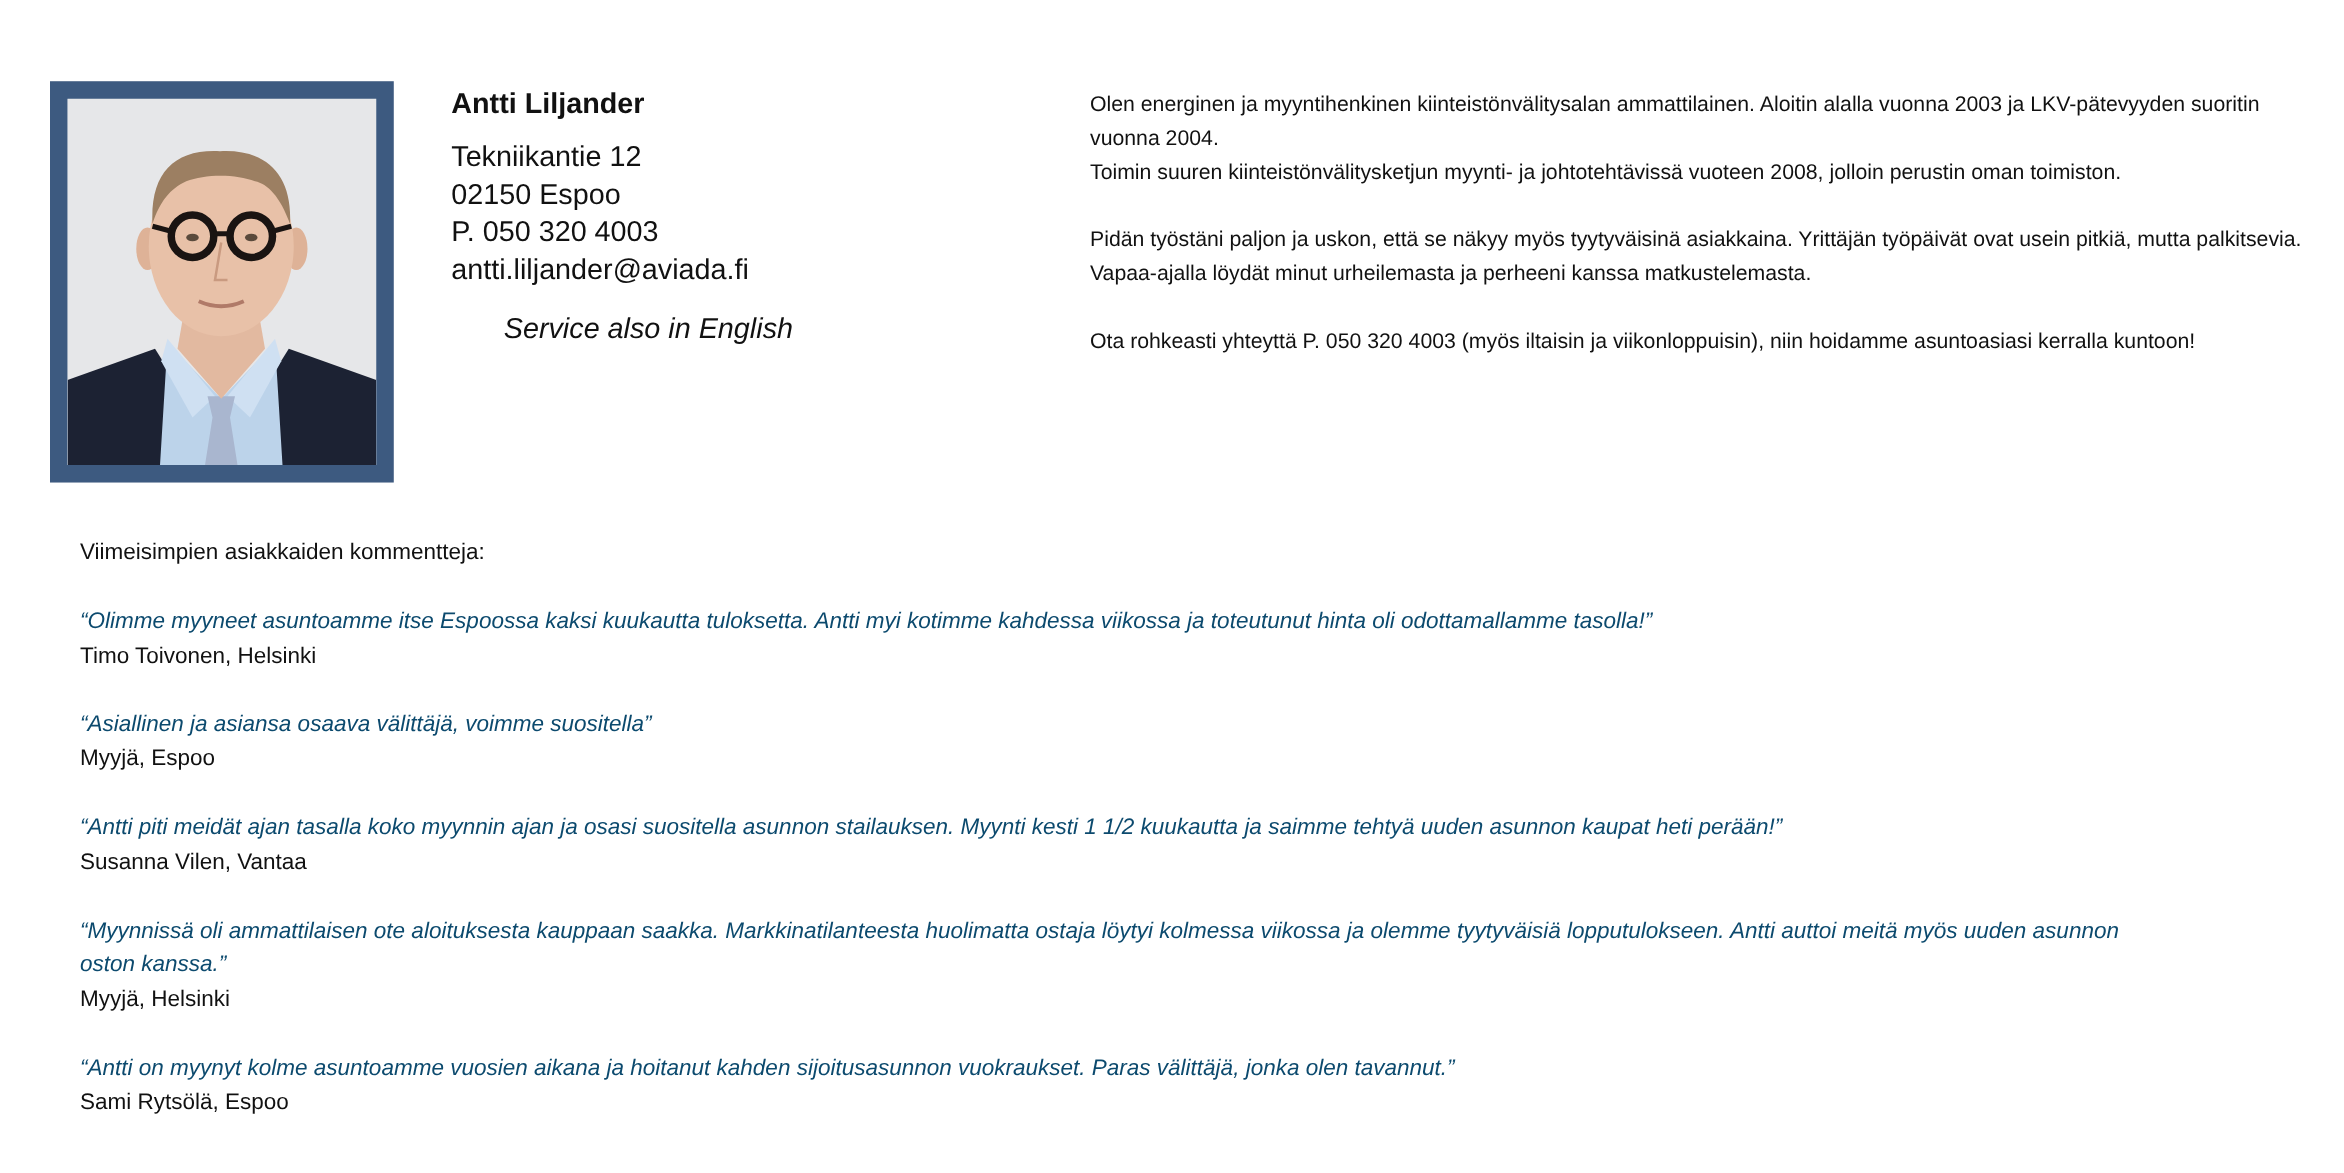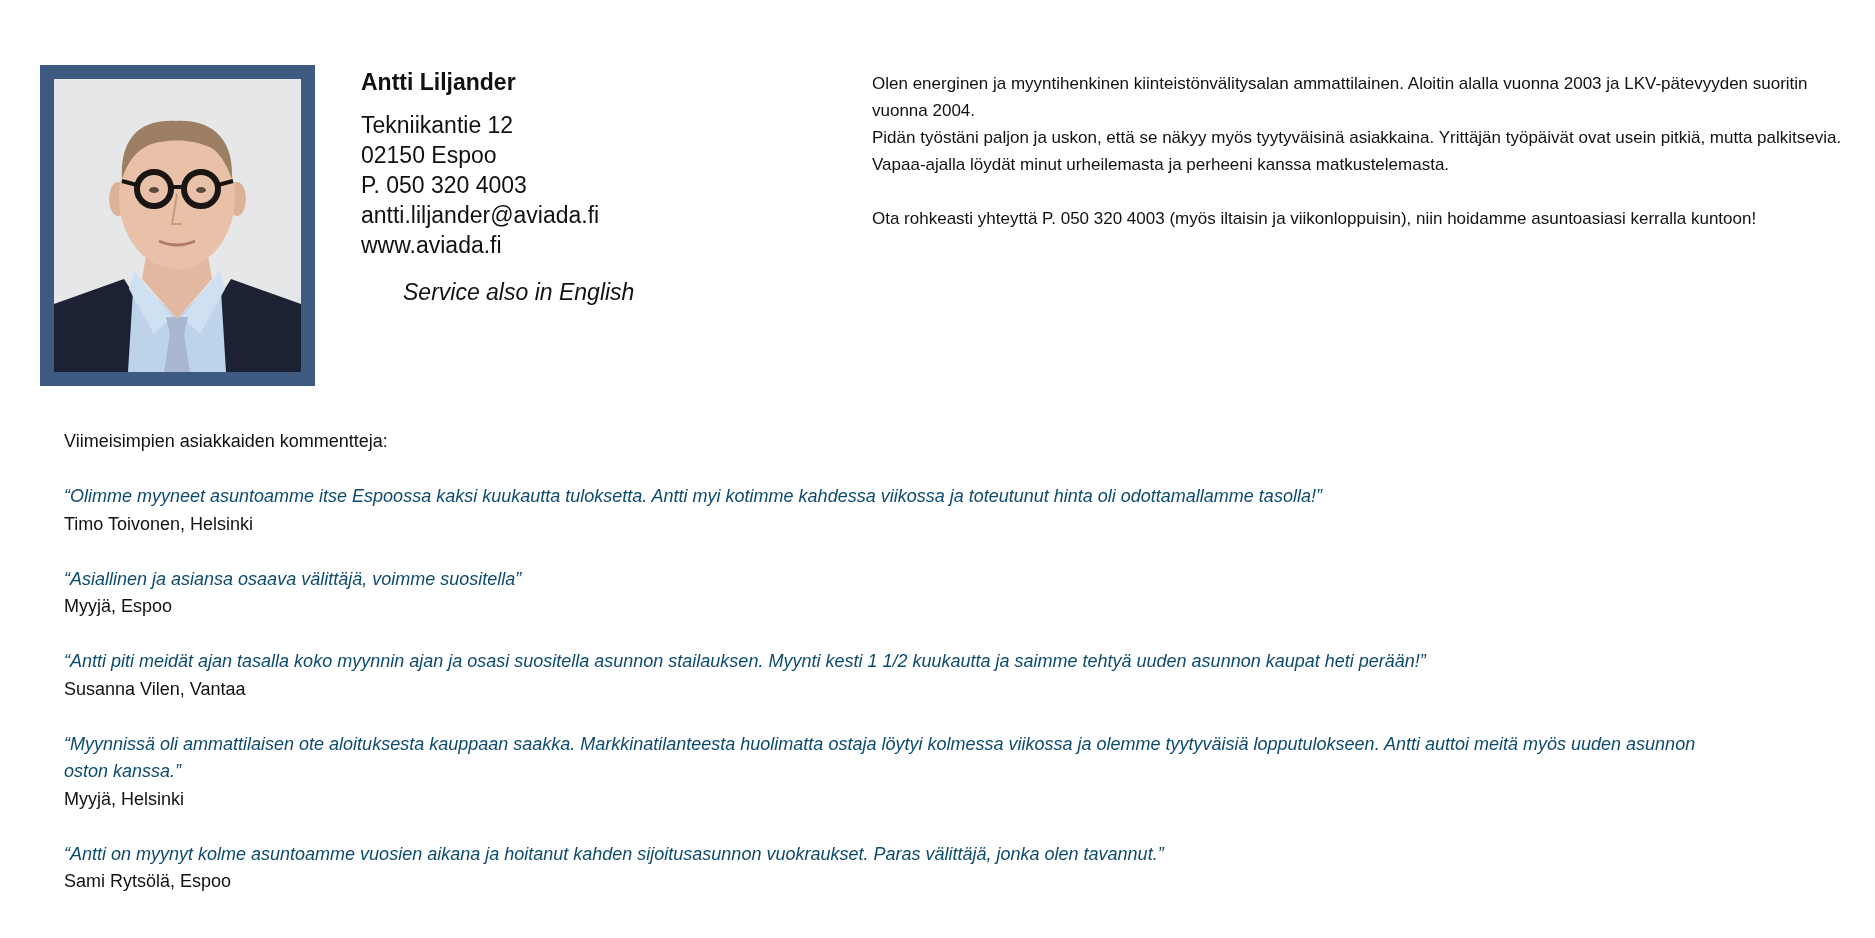--- a/index.html
+++ b/index.html
@@ -137,27 +137,27 @@
   </svg>
 </div>
 
 <div class="contact">
   <div class="name">Antti Liljander</div>
   <div class="address">
     <div>Tekniikantie 12</div>
     <div>02150 Espoo</div>
     <div>P. 050 320 4003</div>
     <div><a class="plain">antti.liljander@aviada.fi</a></div>
-    <div><a class="plain">www.aviada.fi</a></div>
   </div>
   <div class="service">Service also in English</div>
 </div>
 
 <div class="bio">
   <p style="margin-bottom:0">Olen energinen ja myyntihenkinen kiinteistönvälitysalan ammattilainen. Aloitin alalla vuonna 2003 ja LKV-pätevyyden suoritin vuonna 2004.</p>
+  <p>Toimin suuren kiinteistönvälitysketjun myynti- ja johtotehtävissä vuoteen 2008, jolloin perustin oman toimiston.</p>
   <p>Pidän työstäni paljon ja uskon, että se näkyy myös tyytyväisinä asiakkaina. Yrittäjän työpäivät ovat usein pitkiä, mutta palkitsevia. Vapaa-ajalla löydät minut urheilemasta ja perheeni kanssa matkustelemasta.</p>
   <p>Ota rohkeasti yhteyttä P. 050 320 4003 (myös iltaisin ja viikonloppuisin), niin hoidamme asuntoasiasi kerralla kuntoon!</p>
 </div>
 
 <div class="testimonials">
   <div class="heading">Viimeisimpien asiakkaiden kommentteja:</div>
 
   <div class="testimonial">
     <div class="quote">“Olimme myyneet asuntoamme itse Espoossa kaksi kuukautta tuloksetta. Antti myi kotimme kahdessa viikossa ja toteutunut hinta oli odottamallamme tasolla!”</div>
     <div class="author">Timo Toivonen, Helsinki</div>

